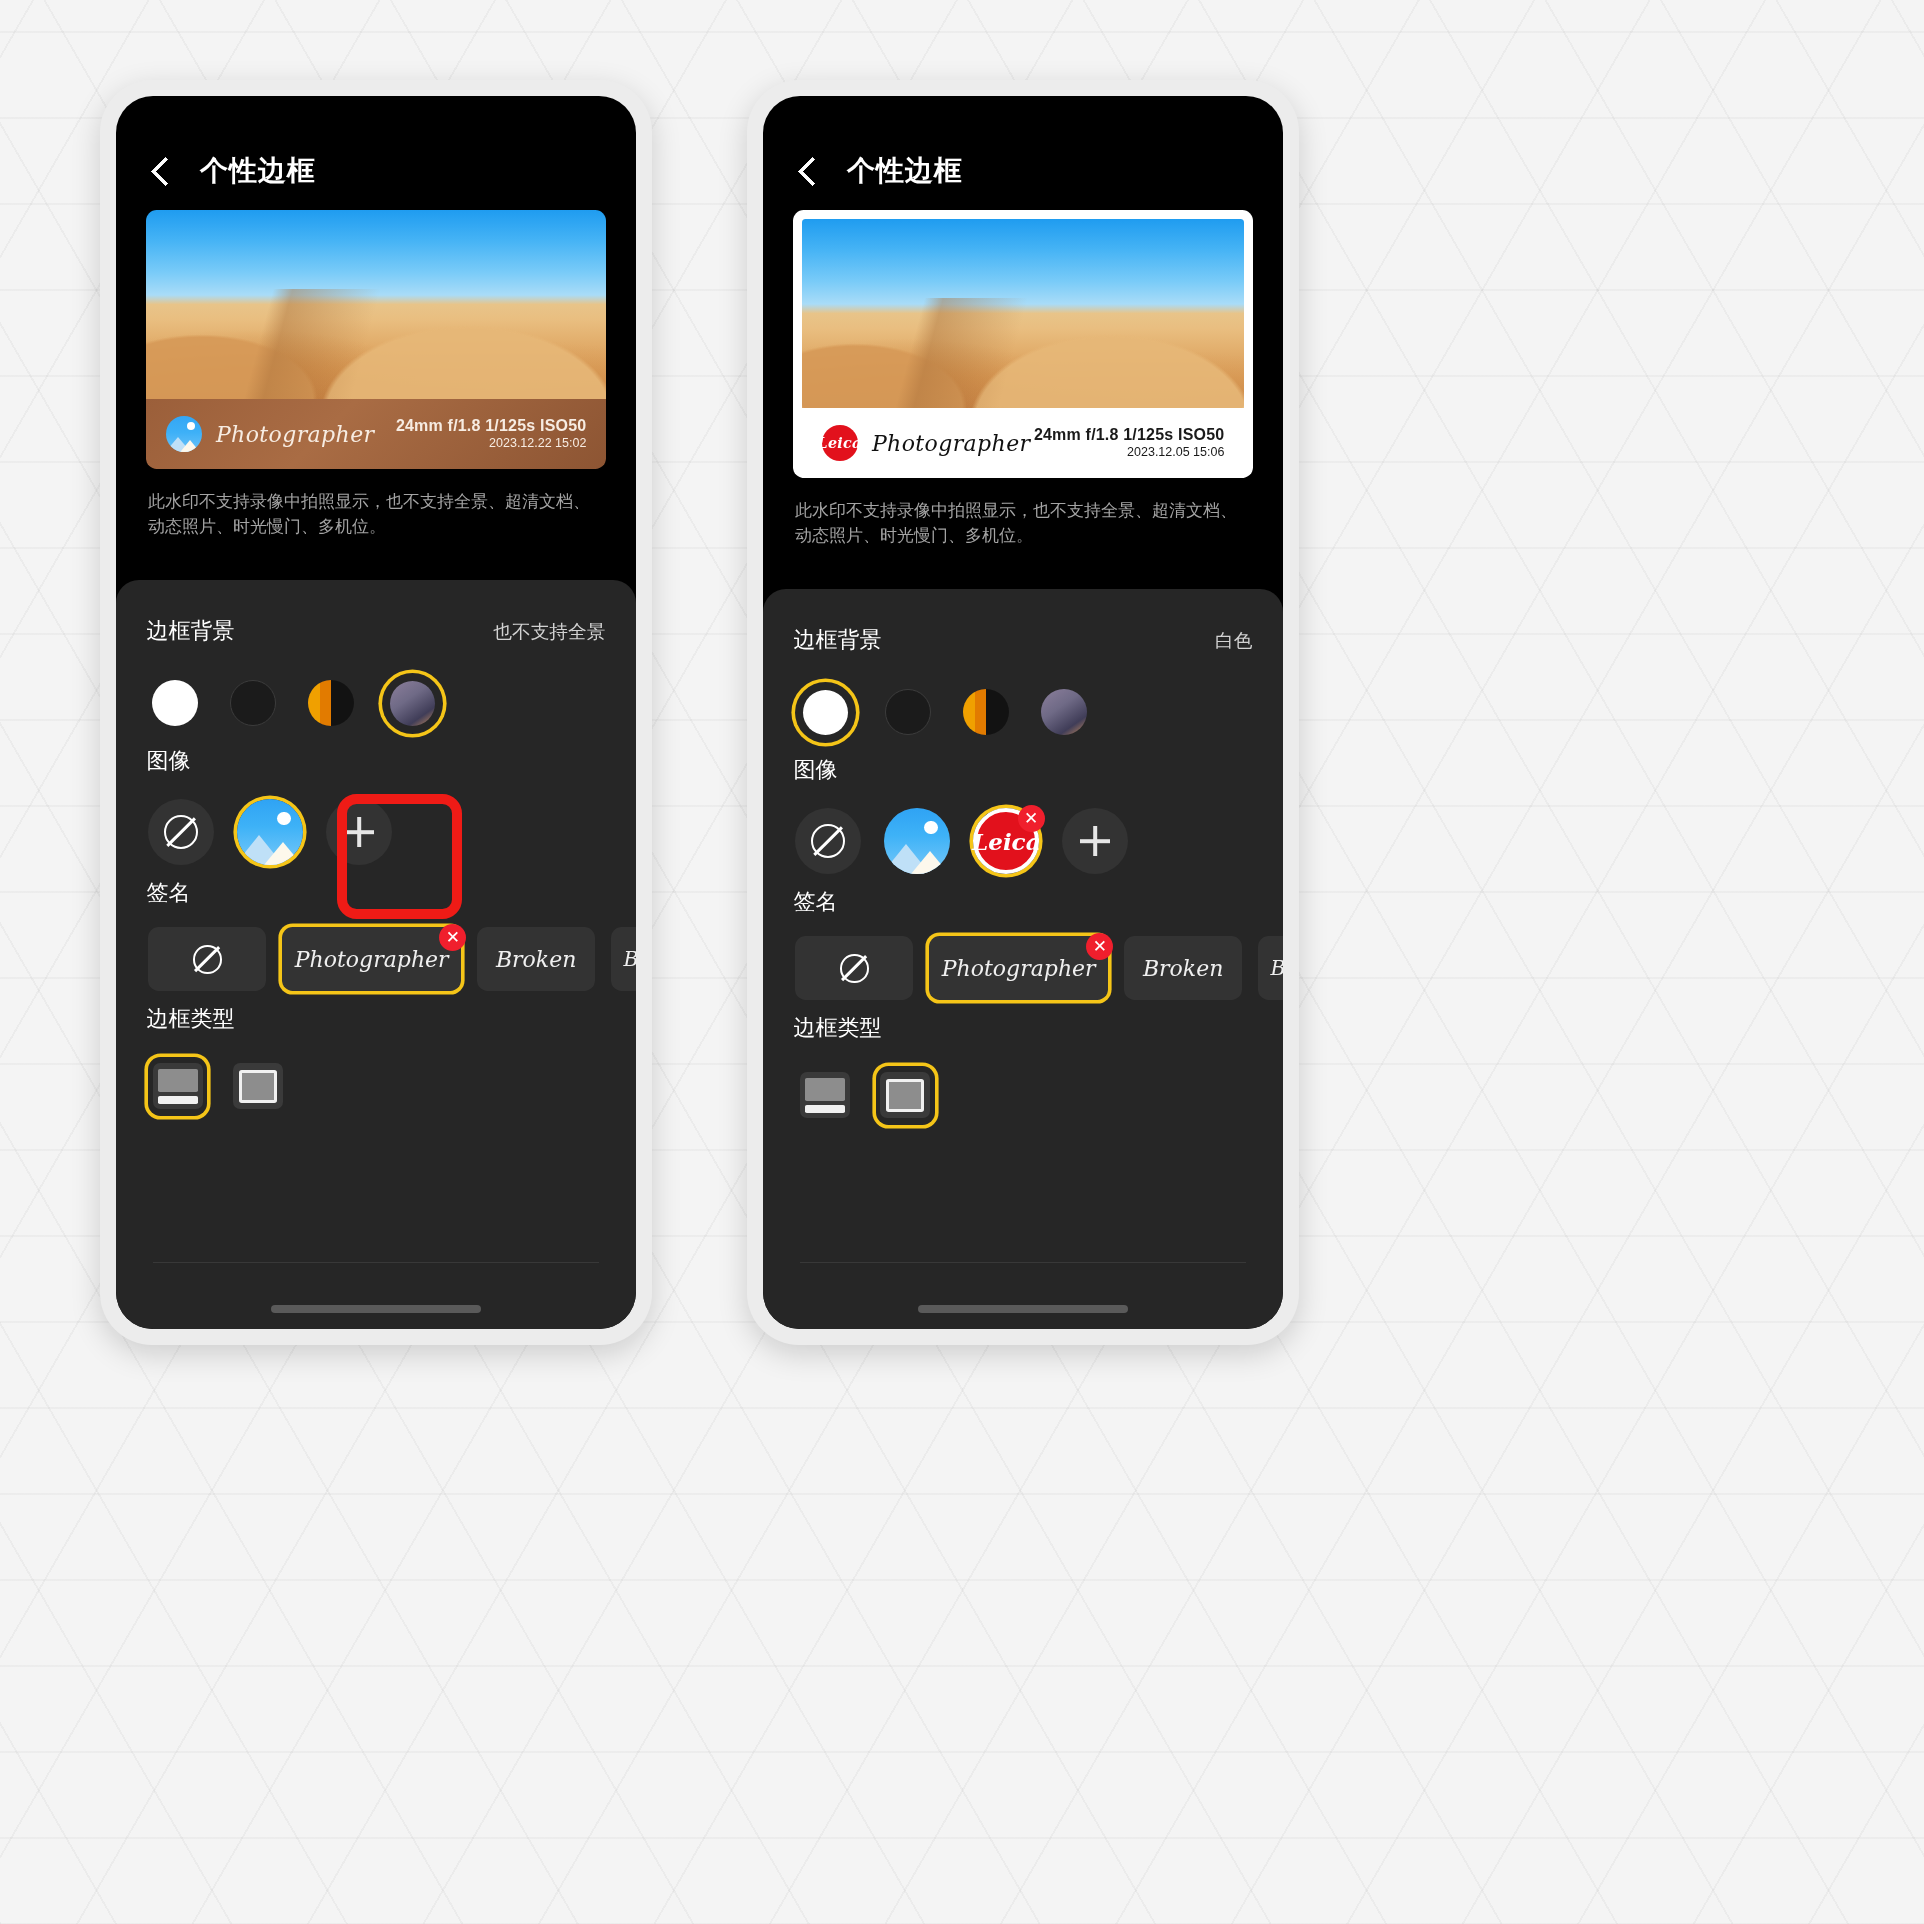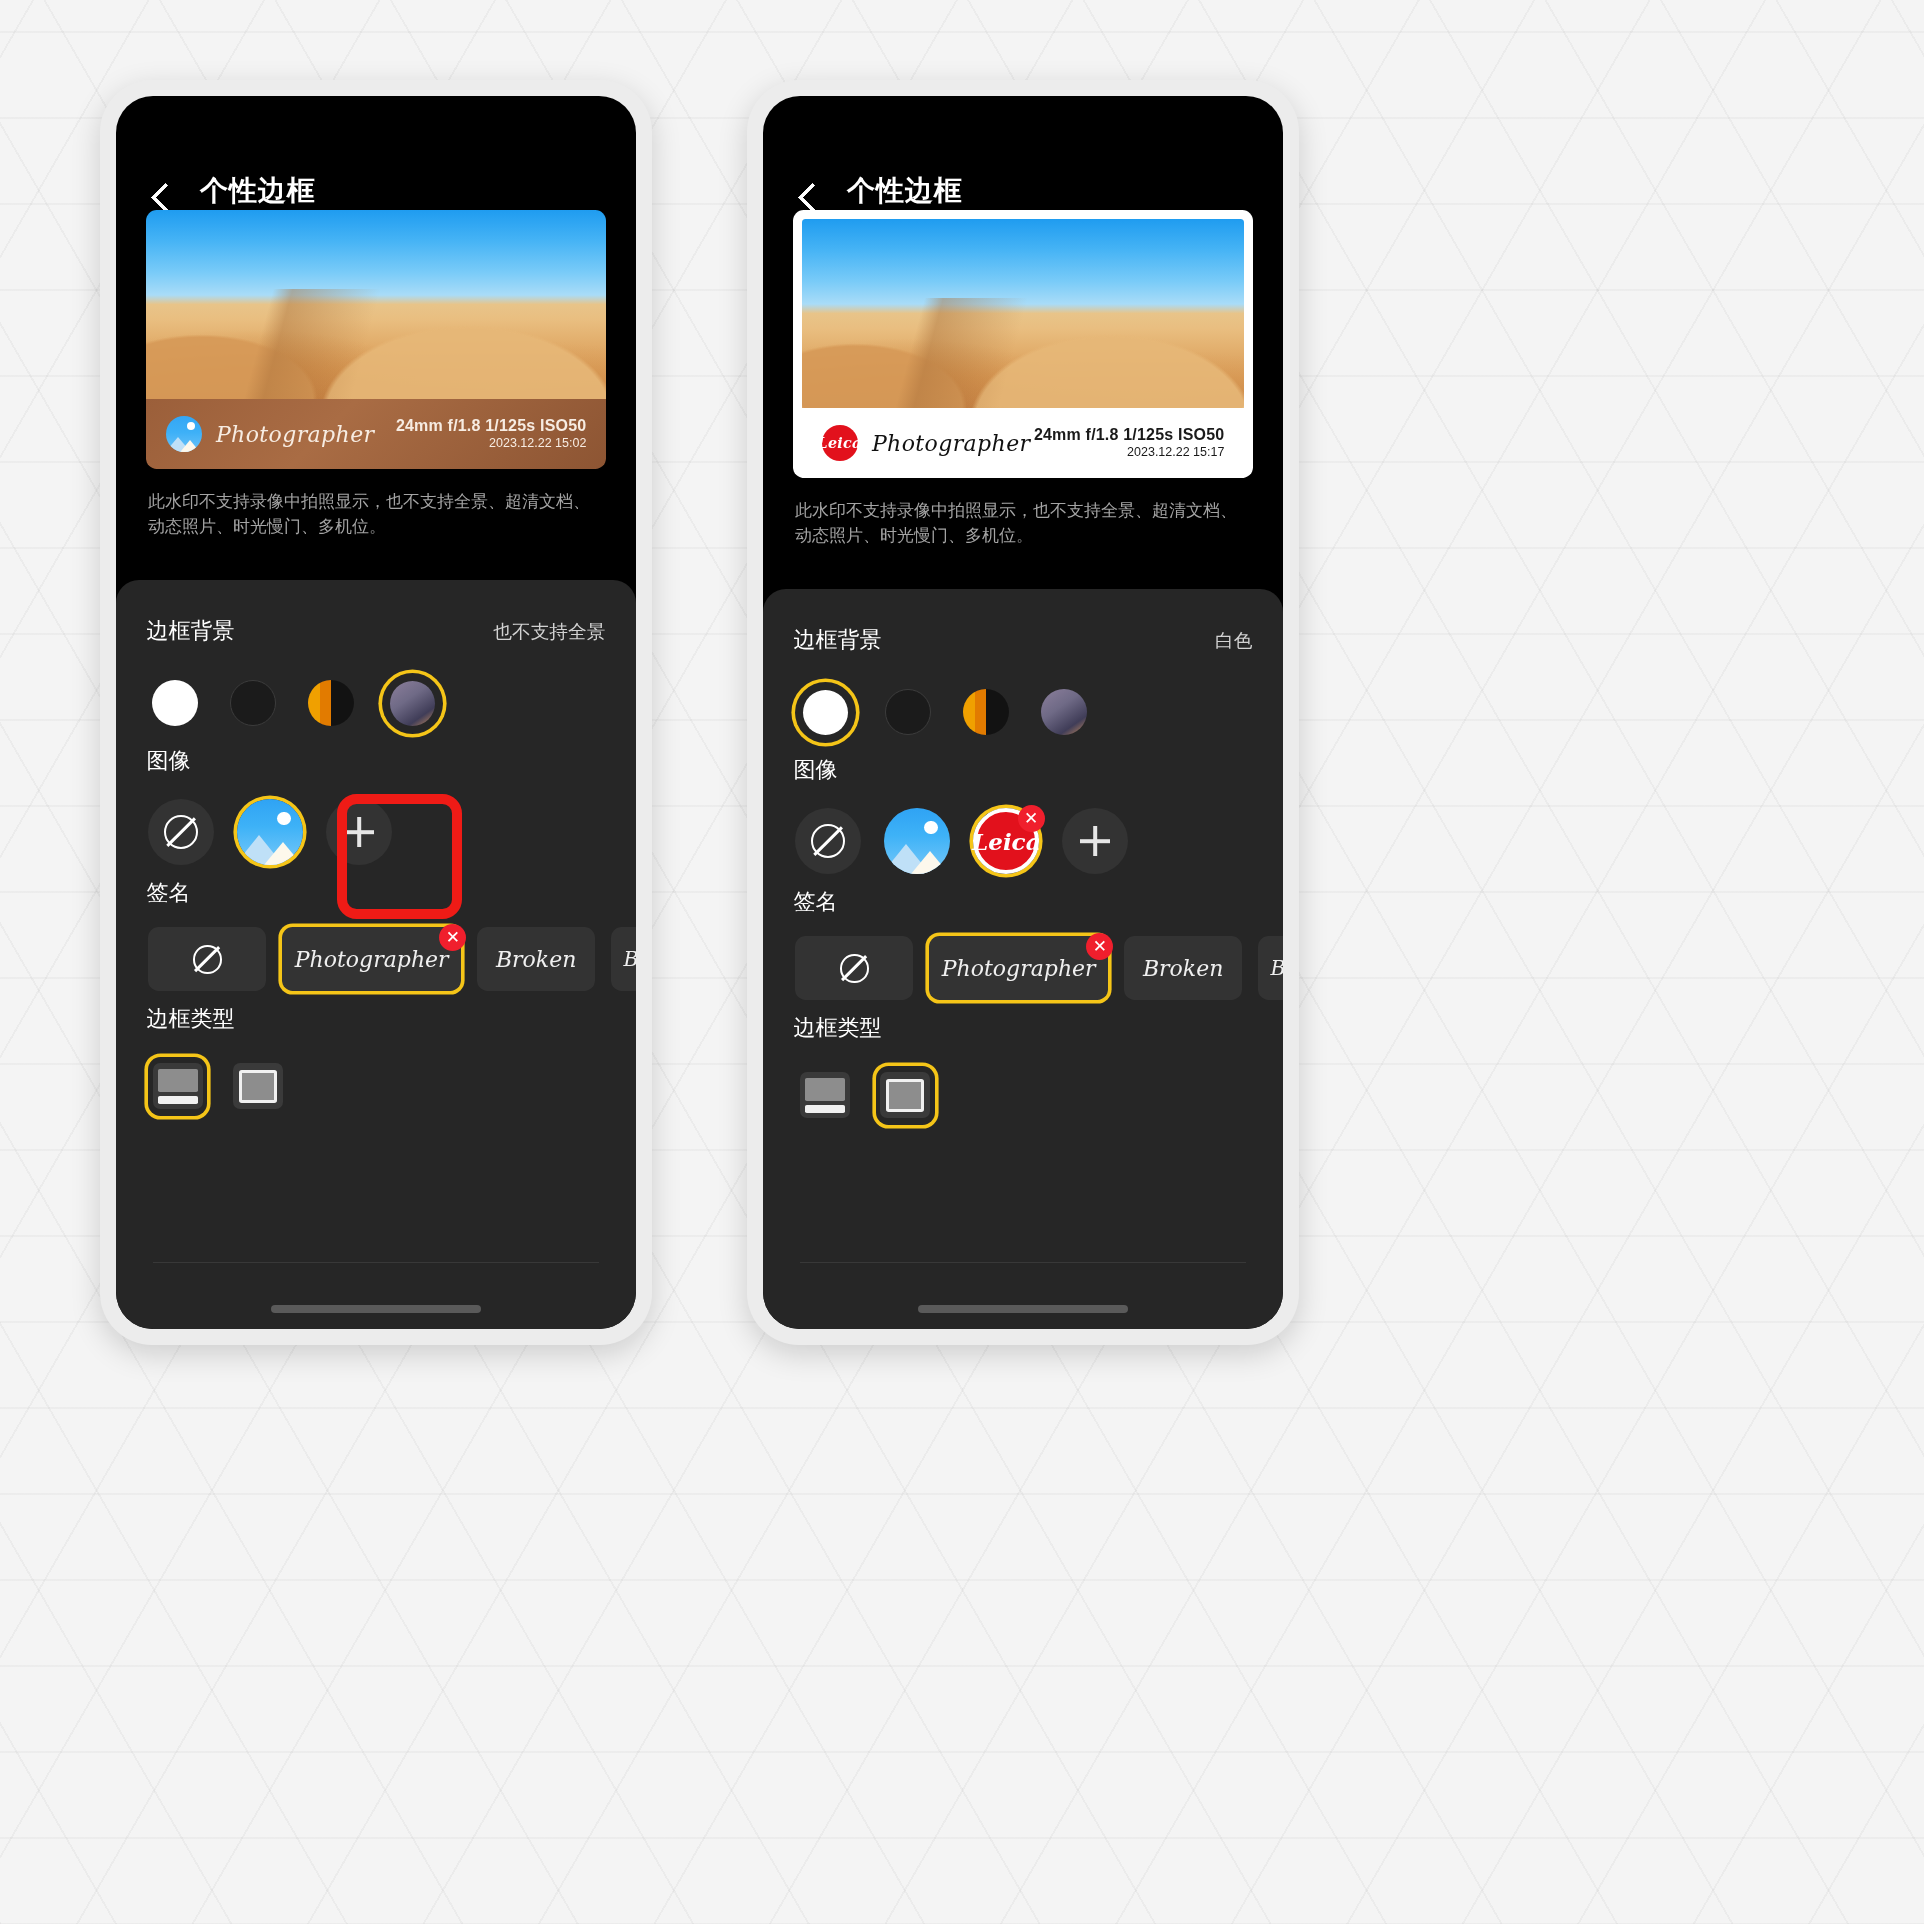--- a/index.html
+++ b/index.html
@@ -43,21 +43,21 @@
     overflow: hidden;
     position: relative;
     display: flex;
     flex-direction: column;
   }
 
   
   .appbar {
     height: 114px;
     display: flex;
-    align-items: flex-end;
+    align-items: center;
     padding: 0 32px;
     flex: 0 0 auto;
     padding-top: 36px;
   }
   .back-chevron {
     width: 27px; height: 27px;
     position: relative;
     margin-right: 25px;
     flex: 0 0 auto;
   }
@@ -527,21 +527,21 @@
           <div class="photo-img"></div>
           <div class="wm-bar white">
             <div class="wm-left">
               <div class="leica-icon">
                 <span>Leica</span>
               </div>
               <div class="wm-sig">Photographer</div>
             </div>
             <div class="wm-right">
               <div class="wm-exif">24mm f/1.8 1/125s ISO50</div>
-              <div class="wm-date">2023.12.22 15:17</div>
+              <div class="wm-date">2023.12.05 15:06</div>
             </div>
           </div>
         </div>
       </div>
 
       <div class="hint-text">此水印不支持录像中拍照显示，也不支持全景、超清文档、动态照片、时光慢门、多机位。</div>
 
       <div class="sheet">
 
         <div class="sec-head">

